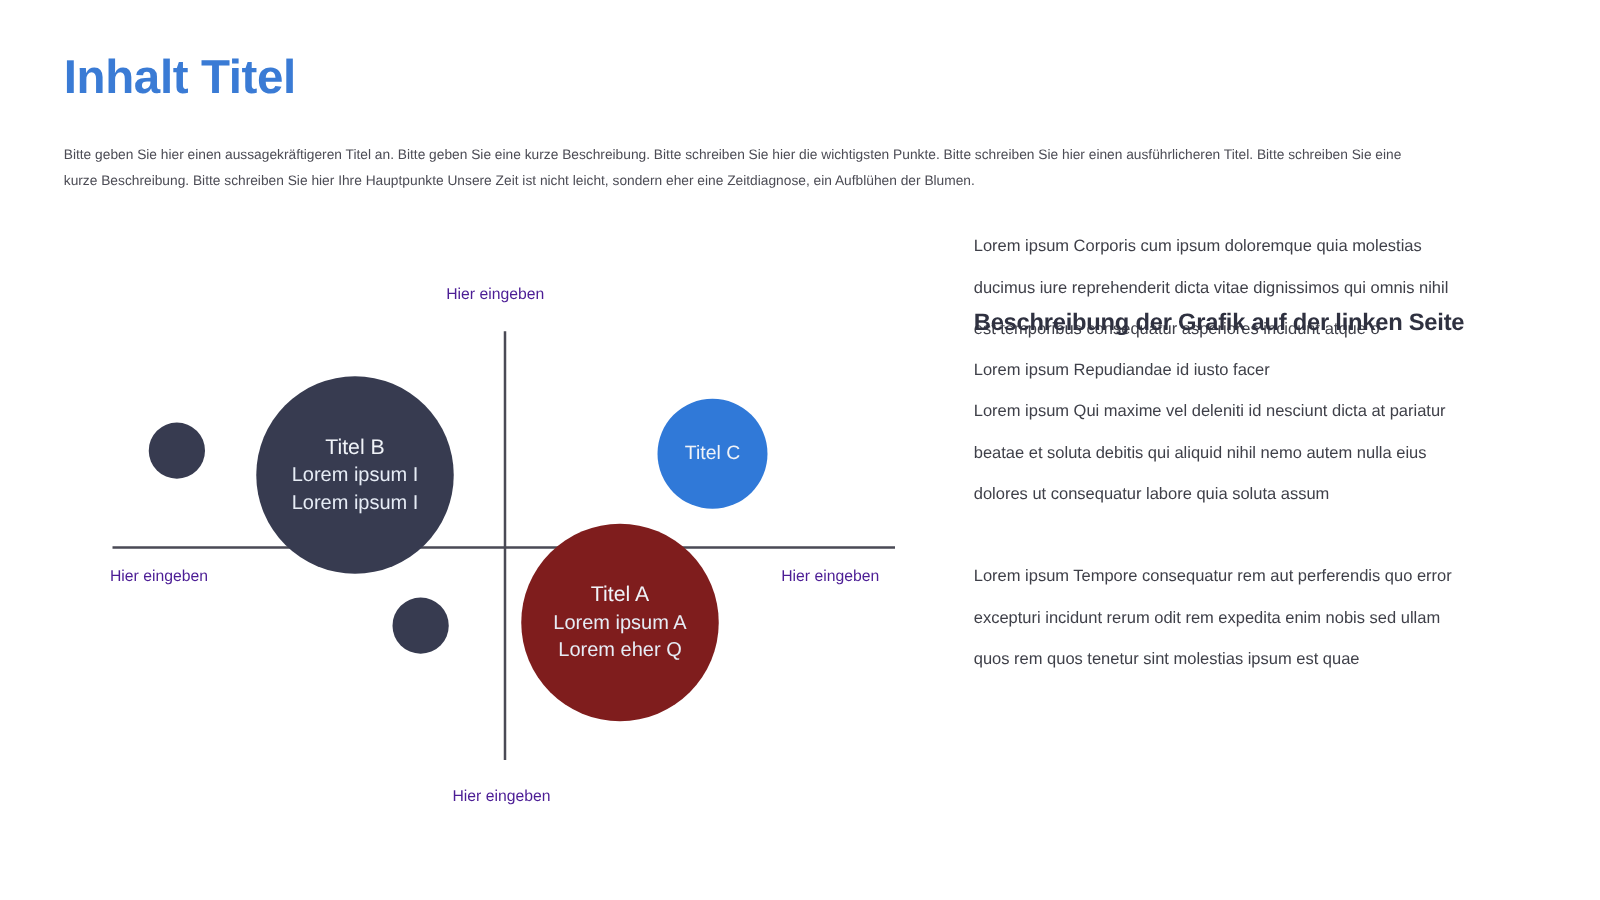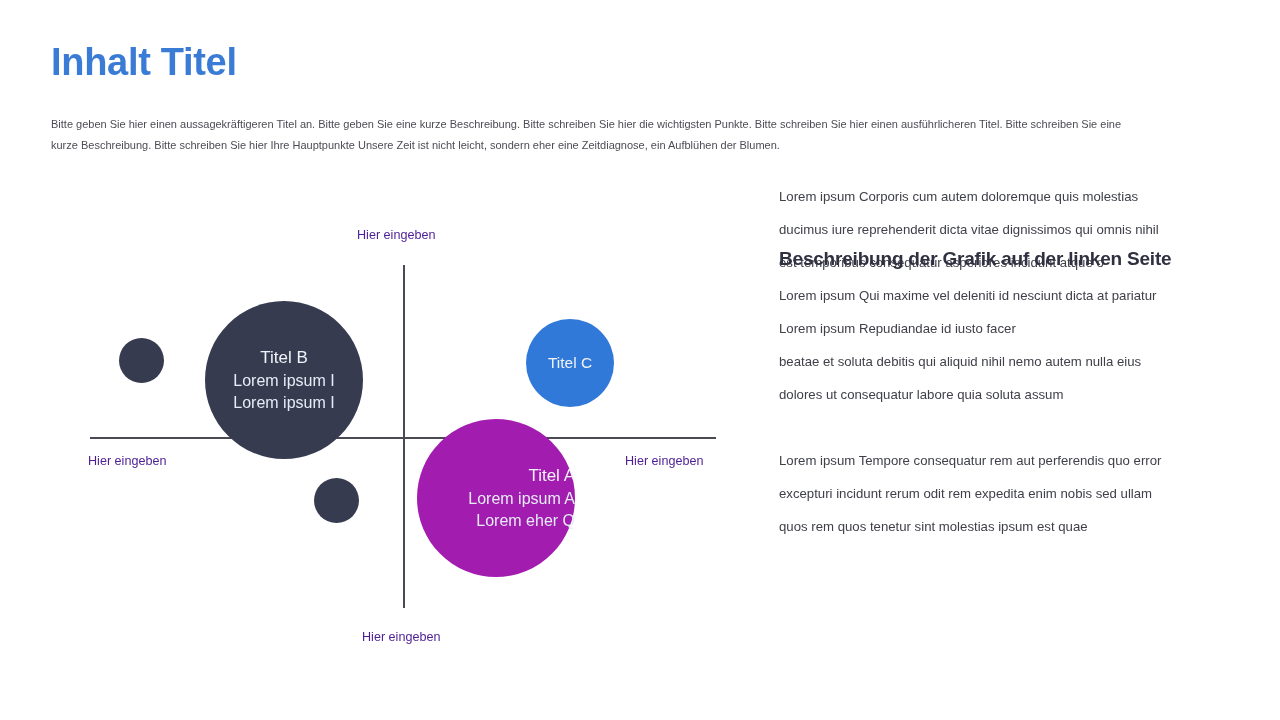--- a/index.html
+++ b/index.html
@@ -170,34 +170,34 @@
   <div class="bubble" id="bubble-titel-b" style="background: rgb(55, 59, 80);">
     <div class="bubble-title">Titel B</div>
     <div class="bubble-sub">Lorem ipsum I</div>
     <div class="bubble-sub">Lorem ipsum I</div>
   </div>
 
   <div class="bubble" id="bubble-titel-c" style="background: rgb(48, 121, 216);">
     <div class="bubble-title">Titel C</div>
   </div>
 
-  <div class="bubble" id="bubble-titel-a" style="background: #a21caf; align-items: flex-end;">
+  <div class="bubble" id="bubble-titel-a" style="background: #7f1d1d;">
     <div class="bubble-title">Titel A</div>
     <div class="bubble-sub">Lorem ipsum A</div>
     <div class="bubble-sub">Lorem eher Q</div>
   </div>
 
 </div>
 
 <div id="description-panel">
-  <div class="desc-line">Lorem ipsum Corporis cum autem doloremque quis molestias</div>
+  <div class="desc-line">Lorem ipsum Corporis cum ipsum doloremque quia molestias</div>
   <div class="desc-line">ducimus iure reprehenderit dicta vitae dignissimos qui omnis nihil</div>
   <div class="desc-line">est temporibus consequatur asperiores incidunt atque o</div>
+  <div class="desc-line">Lorem ipsum Repudiandae id iusto facer</div>
   <div class="desc-line">Lorem ipsum Qui maxime vel deleniti id nesciunt dicta at pariatur</div>
-  <div class="desc-line">Lorem ipsum Repudiandae id iusto facer</div>
   <div class="desc-line">beatae et soluta debitis qui aliquid nihil nemo autem nulla eius</div>
   <div class="desc-line">dolores ut consequatur labore quia soluta assum</div>
   <div class="desc-gap"></div>
   <div class="desc-line">Lorem ipsum Tempore consequatur rem aut perferendis quo error</div>
   <div class="desc-line">excepturi incidunt rerum odit rem expedita enim nobis sed ullam</div>
   <div class="desc-line">quos rem quos tenetur sint molestias ipsum est quae</div>
 </div>
 
 <div id="description-heading">Beschreibung der Grafik auf der linken Seite</div>
 

